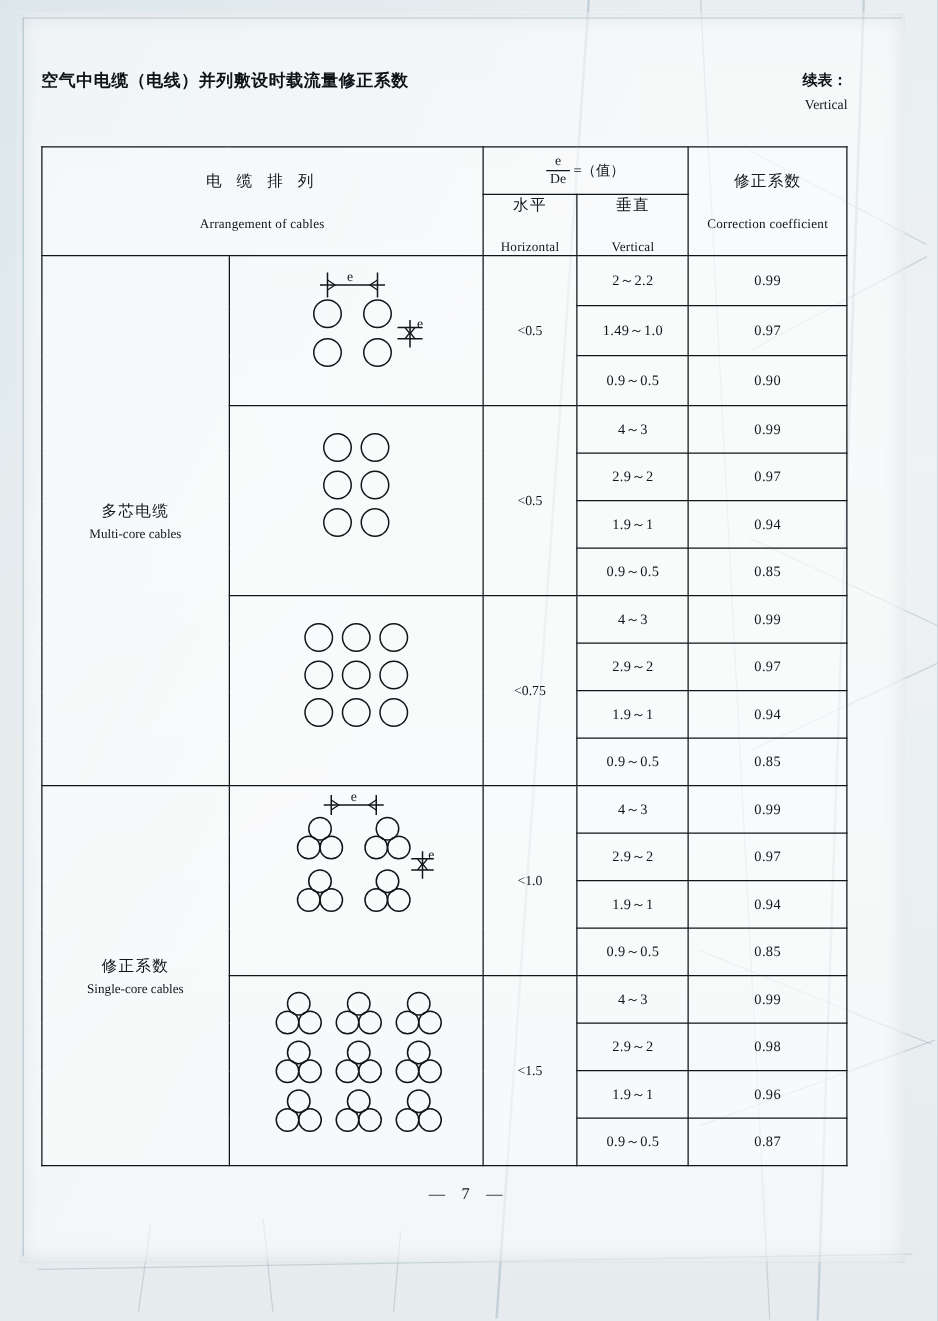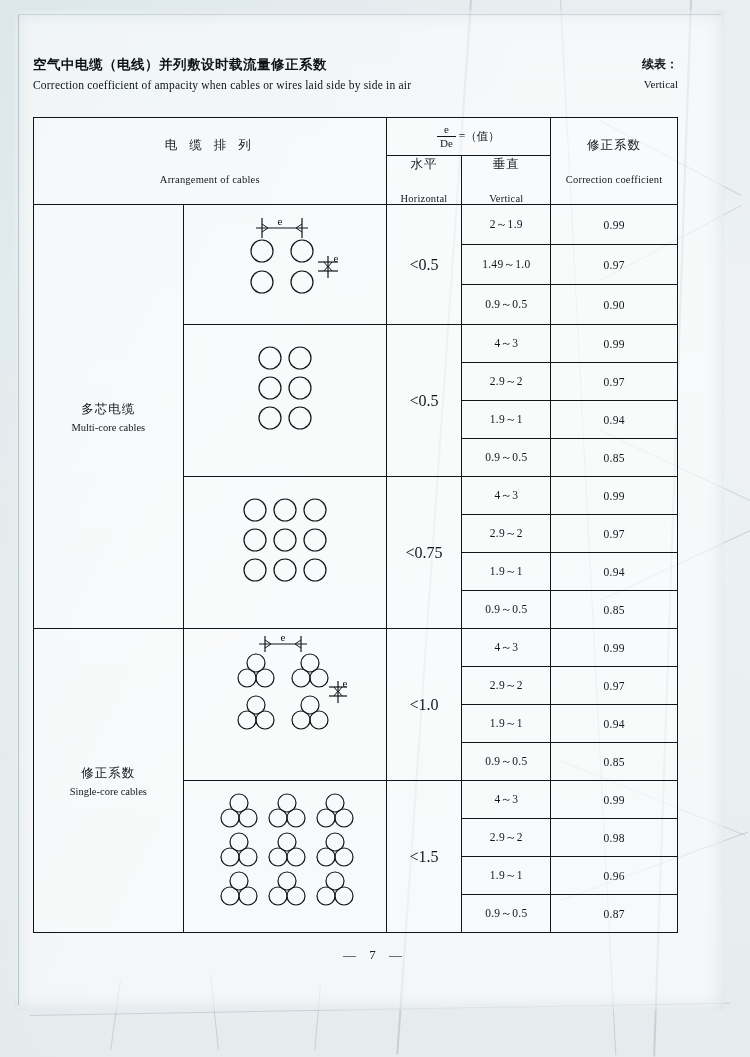--- a/index.html
+++ b/index.html
@@ -127,21 +127,21 @@
     gap: 3px;
     font-size: 11.5px;
     font-family: "Liberation Serif", serif;
   }
   .cell-val {
     font-size: 11.5px;
     font-family: "Liberation Serif", serif;
     letter-spacing: 0.3px;
   }
   .cell-ratio {
-    font-size: 16px;
+    font-size: 11px;
     font-family: "Liberation Serif", serif;
   }
   .grp-zh {
     font-size: 12.5px;
     font-family: "DejaVu Sans", sans-serif;
     letter-spacing: 1px;
   }
   .grp-en {
     font-size: 10.5px;
     margin-top: 4px;
@@ -181,21 +181,20 @@
     <div class="beam" style="left:210px; top:975px; width:1px; height:75px; transform: rotate(-6deg);"></div>
     <div class="beam" style="left:320px; top:985px; width:1px; height:65px; transform: rotate(5deg);"></div>
   </div>
 
   <div class="paper"></div>
   <div class="sheet-edge"></div>
 
   <div class="header">
     <div>
       <div class="title-zh">空气中电缆（电线）并列敷设时载流量修正系数</div>
-      <div class="title-en">Correction coefficient of ampacity when cables  or wires laid side by side in air</div>
     </div>
     <div>
       <div class="cont-zh">续表：</div>
       <div class="cont-en">Vertical</div>
     </div>
   </div>
 
   <table class="main">
     <colgroup>
       <col style="width:150px">
@@ -260,21 +259,21 @@
               <line x1="108" y1="65" x2="128" y2="65"></line>
               <line x1="118" y1="50" x2="118" y2="72"></line>
               <path d="M114 56 L118 61 L122 56" stroke-width="1"></path>
               <path d="M114 65 L118 60 L122 65" stroke-width="1"></path>
             </g>
             <text x="70" y="19" font-family="Liberation Serif, serif" font-size="11" text-anchor="middle" fill="#101619">e</text>
             <text x="126" y="56" font-family="Liberation Serif, serif" font-size="11" text-anchor="middle" fill="#101619">e</text>
           </svg>
         </td>
         <td rowspan="3" class="cell-ratio">&lt;0.5</td>
-        <td class="cell-val" style="height:39px">2～1.9</td>
+        <td class="cell-val" style="height:39px">2～2.2</td>
         <td class="cell-val">0.99</td>
       </tr>
       <tr>
         <td class="cell-val" style="height:39px">1.49～1.0</td>
         <td class="cell-val">0.97</td>
       </tr>
       <tr>
         <td class="cell-val" style="height:39px">0.9～0.5</td>
         <td class="cell-val">0.90</td>
       </tr>

